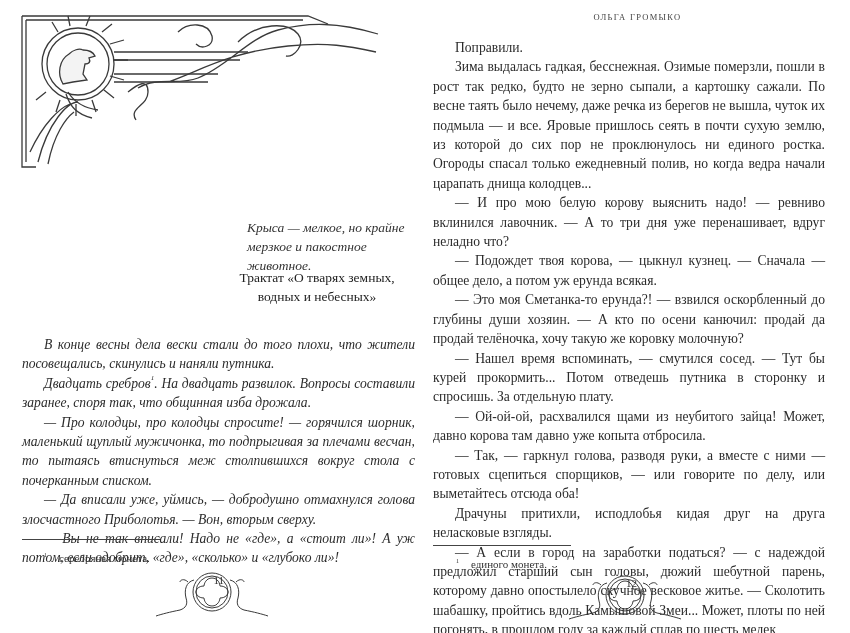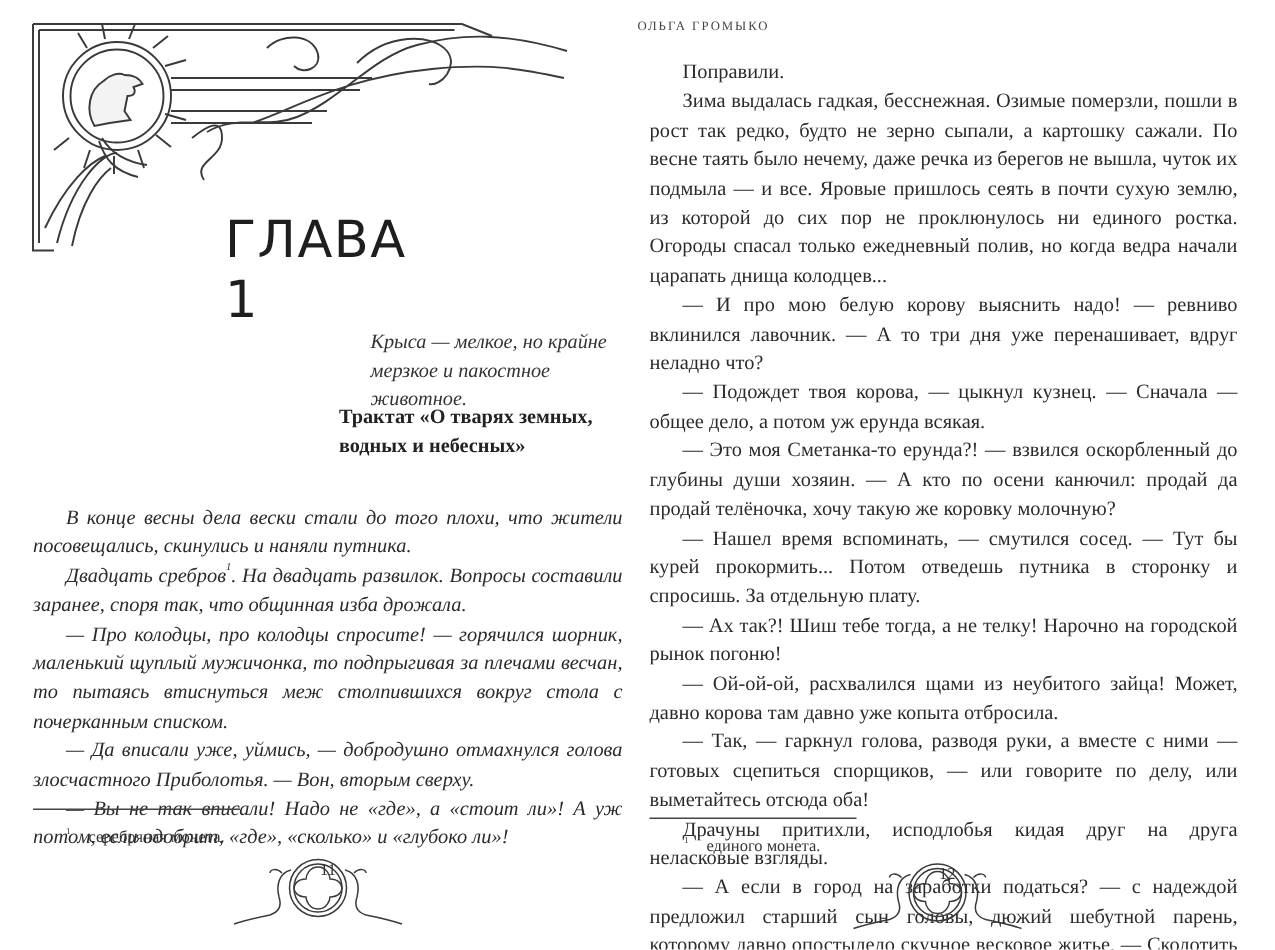--- a/index.html
+++ b/index.html
@@ -15,31 +15,31 @@
     .chapter-title {
       position:absolute; left:150px; top:140px; width:140px;
       font-family:"DejaVu Sans", sans-serif; font-size:34px; letter-spacing:1px; color:#1e1e1e;
       font-weight:normal; text-transform:uppercase; font-variant:small-caps; line-height:40px;
     }
     .epigraph {
       position:absolute; left:226px; top:218px; width:182px;
       font-size:13.5px; line-height:19px; font-style:italic; color:#333;margin-left:21px;
     }
     .epigraph-source {
-      position:absolute; left:226px; top:268px; width:182px; text-align:left;
-      font-size:13.5px; line-height:19px; font-weight:bold; color:#222;
+      position:absolute; left:226px; top:268px; width:182px; text-align:center;
+      font-size:13.5px; line-height:19px; font-weight:normal; color:#222;
     }
     .body-text { position:absolute; font-size:13.6px; line-height:19.4px; text-align:justify; color:#2b2b2b; }
     #left-body { left:22px; top:335px; width:393px;font-style:italic; }
     #right-body { left:433px; top:38px; width:392px; }
     .body-text p { margin:0; text-indent:22px; }
     sup { font-size:7px; vertical-align:top; line-height:8px; }
 
     .running-head {
-      position:absolute; left:0; width:425px; top:12px; 
+      position:absolute; left:0; width:425px; top:12px; text-align:center;
       font-size:8.5px; letter-spacing:1.3px; color:#444;
     }
 
     .footnote-rule { position:absolute; height:1px; background:#444; width:138px; }
     #left-rule { left:22px; top:539px; }
     #right-rule { left:433px; top:545px; }
     .footnote { position:absolute; font-size:11px; color:#333; }
     #left-footnote { left:44px; top:552px; }
     #right-footnote { left:456px; top:558px; }
     .footnote .fn-mark { font-size:6px; vertical-align:top; margin-right:12px; }
@@ -63,21 +63,20 @@
     <circle cx="60" cy="52" r="36"></circle>
     <circle cx="60" cy="52" r="31"></circle>
     <path d="M45 72 c-6 -10 -4 -24 6 -30 c4 -4 10 -6 14 -4 c6 0 10 2 12 6 l-6 2 c2 4 0 6 -4 6 l-2 10 l4 6 l-14 2 z" fill="#f3f3f3"></path>
     <path d="M50 80 c6 10 16 16 30 18 M48 82 c4 12 10 20 26 24"></path>
     <path d="M96 40 H230 M96 48 H222 M96 62 H200 M96 70 H190"></path>
     <path d="M110 80 c10 -8 20 -14 20 0 c0 14 -20 16 -12 28 M120 76 c20 -12 40 -2 60 -10 c30 -12 50 -40 80 -48 c30 -8 60 -8 100 4 M150 70 c30 -10 60 -30 120 -36 c40 -4 60 0 88 6"></path>
     <path d="M160 20 c10 -10 30 -10 34 4 c2 10 -10 14 -16 8 M220 30 c20 -20 50 -20 60 -8 c8 10 -4 24 -12 22"></path>
     <path d="M20 150 c10 -40 30 -60 40 -60 M12 140 c14 -30 30 -44 40 -48 M30 152 c6 -30 18 -46 26 -52"></path>
   </svg>
 
-  <div class="chapter-title">Глава 1</div>
 
   <div class="epigraph">Крыса — мелкое, но крайне мерзкое и пакостное животное.</div>
   <div class="epigraph-source">Трактат «О тварях земных, водных и небесных»</div>
 
   <div id="left-body" class="body-text">
     <p>В конце весны дела вески стали до того плохи, что жители посовещались, скинулись и наняли путника.</p>
     <p><span>Двадцать сребров</span><sup>1</sup><span>. На двадцать развилок. Вопросы составили заранее, споря так, что общинная изба дрожала.</span></p>
     <p>— Про колодцы, про колодцы спросите! — горячился шорник, маленький щуплый мужичонка, то подпрыгивая за плечами весчан, то пытаясь втиснуться меж столпившихся вокруг стола с почерканным списком.</p>
     <p>— Да вписали уже, уймись, — добродушно отмахнулся голова злосчастного Приболотья. — Вон, вторым сверху.</p>
     <p>— Вы не так вписали! Надо не «где», а «стоит ли»! А уж потом, если одобрит, «где», «сколько» и «глубоко ли»!</p>
@@ -103,21 +102,20 @@
 <div id="right-page" class="page">
   <div class="running-head">ОЛЬГА ГРОМЫКО</div>
 
   <div id="right-body" class="body-text" style="left:8px;">
     <p>Поправили.</p>
     <p>Зима выдалась гадкая, бесснежная. Озимые померзли, пошли в рост так редко, будто не зерно сыпали, а картошку сажали. По весне таять было нечему, даже речка из берегов не вышла, чуток их подмыла — и все. Яровые пришлось сеять в почти сухую землю, из которой до сих пор не проклюнулось ни единого ростка. Огороды спасал только ежедневный полив, но когда ведра начали царапать днища колодцев...</p>
     <p>— И про мою белую корову выяснить надо! — ревниво вклинился лавочник. — А то три дня уже перенашивает, вдруг неладно что?</p>
     <p>— Подождет твоя корова, — цыкнул кузнец. — Сначала — общее дело, а потом уж ерунда всякая.</p>
     <p>— Это моя Сметанка-то ерунда?! — взвился оскорбленный до глубины души хозяин. — А кто по осени канючил: продай да продай телёночка, хочу такую же коровку молочную?</p>
     <p>— Нашел время вспоминать, — смутился сосед. — Тут бы курей прокормить... Потом отведешь путника в сторонку и спросишь. За отдельную плату.</p>
-    <p>— Ах так?! Шиш тебе тогда, а не телку! Нарочно на городской рынок погоню!</p>
     <p>— Ой-ой-ой, расхвалился щами из неубитого зайца! Может, давно корова там давно уже копыта отбросила.</p>
     <p>— Так, — гаркнул голова, разводя руки, а вместе с ними — готовых сцепиться спорщиков, — или говорите по делу, или выметайтесь отсюда оба!</p>
     <p>Драчуны притихли, исподлобья кидая друг на друга неласковые взгляды.</p>
     <p><span>— А если в город на заработки податься? — с надеждой предложил старший сын головы, дюжий шебутной парень, которому давно опостылело скучное весковое житье. — Сколотить шабашку, пройтись вдоль Камышовой Змеи... Может, плоты по ней погонять, в прошлом году за каждый сплав по шесть медек</span></p>
   </div>
 
   <div id="right-rule" class="footnote-rule" style="left:8px;"></div>
   <div id="right-footnote" class="footnote" style="left:31px;">
     <span class="fn-mark">1</span><span>единого монета.</span>
   </div>

